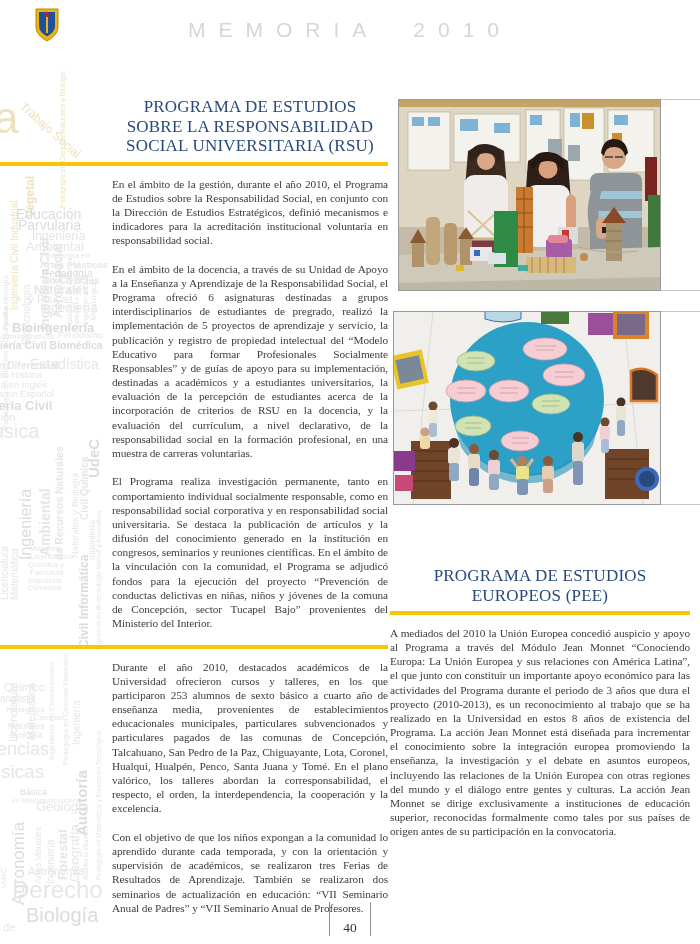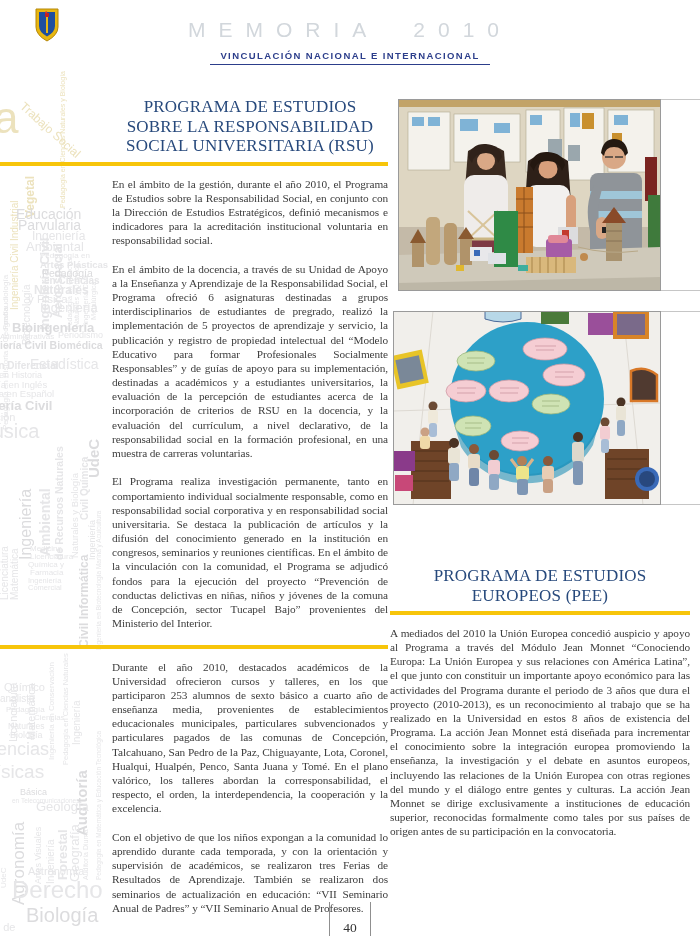--- a/index.html
+++ b/index.html
@@ -140,23 +140,20 @@
   <svg class="logo" viewBox="0 0 26 34">
     <path d="M2 1 h22 v18 q0 8 -11 14 q-11 -6 -11 -14 Z" fill="#e9b70f" stroke="#b5880a" stroke-width="1"></path>
     <path d="M5 4 h16 v14 q0 6 -8 10.5 q-8 -4.5 -8 -10.5 Z" fill="#1f4f9e"></path>
     <rect x="12" y="9" width="2" height="16" fill="#e9b70f"></rect>
     <path d="M11 5 h4 v4 h-4 Z" fill="#c42222"></path>
     <path d="M12.2 3.2 q1.6 0 0.8 2 h-1.6 q-0.8 -2 0.8 -2 Z" fill="#e03030"></path>
   </svg>
   <div class="memoria">
     <span>MEMORIA</span><span class="yr">2010</span>
   </div>
-  <div class="section-wrap">
-    <span class="section-tab">VINCULACIÓN NACIONAL E INTERNACIONAL</span>
-  </div>
 
   <div class="col-left art">
     <h2>PROGRAMA DE ESTUDIOS
 SOBRE LA RESPONSABILIDAD
 SOCIAL UNIVERSITARIA (RSU)</h2>
     <div class="rule-left"></div>
     <p>En el ámbito de la gestión, durante el año 2010, el Programa de Estudios sobre la Responsabilidad Social, en conjunto con la Dirección de Estudios Estratégicos, definió mecanismos e indicadores para la acreditación institucional voluntaria en responsabilidad social.</p>
     <p>En el ámbito de la docencia, a través de su Unidad de Apoyo a la Enseñanza y Aprendizaje de la Responsabilidad Social, el Programa ofreció 6 asignaturas destinadas a grupos interdisciplinarios de estudiantes de pregrado, realizó la implementación de 5 proyectos de aprendizaje y servicio, la publicación y registro de propiedad intelectual del “Modelo Educativo para formar Profesionales Socialmente Responsables” y de guías de apoyo para su implementación, destinadas a académicos y a estudiantes universitarios, la evaluación de la percepción de estudiantes acerca de la incorporación de criterios de RSU en la docencia, y la evaluación del currículum, a nivel declarativo, de la responsabilidad social en la formación profesional, en una muestra de carreras voluntarias.</p>
     <p>El Programa realiza investigación permanente, tanto en comportamiento individual socialmente responsable, como en responsabilidad social corporativa y en responsabilidad social universitaria. Se destaca la publicación de artículos y la difusión del conocimiento generado en la institución en congresos, seminarios y reuniones científicas. En el ámbito de la vinculación con la comunidad, el Programa se adjudicó fondos para la ejecución del proyecto “Prevención de conductas delictivas en niñas, niños y jóvenes de la comuna de Concepción, sector Tucapel Bajo” provenientes del Ministerio del Interior.</p>
     <div class="rule-left"></div>

